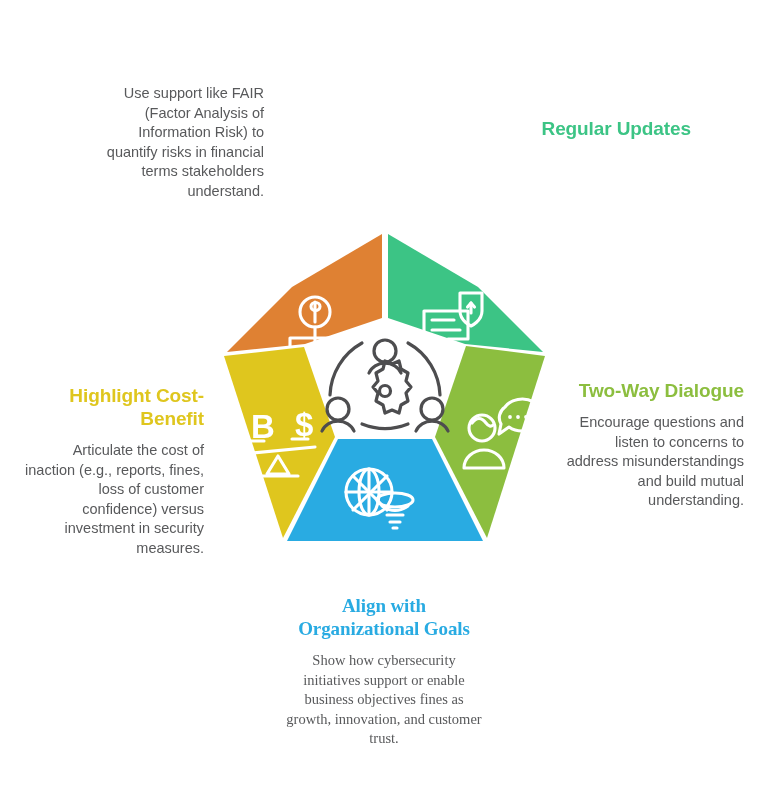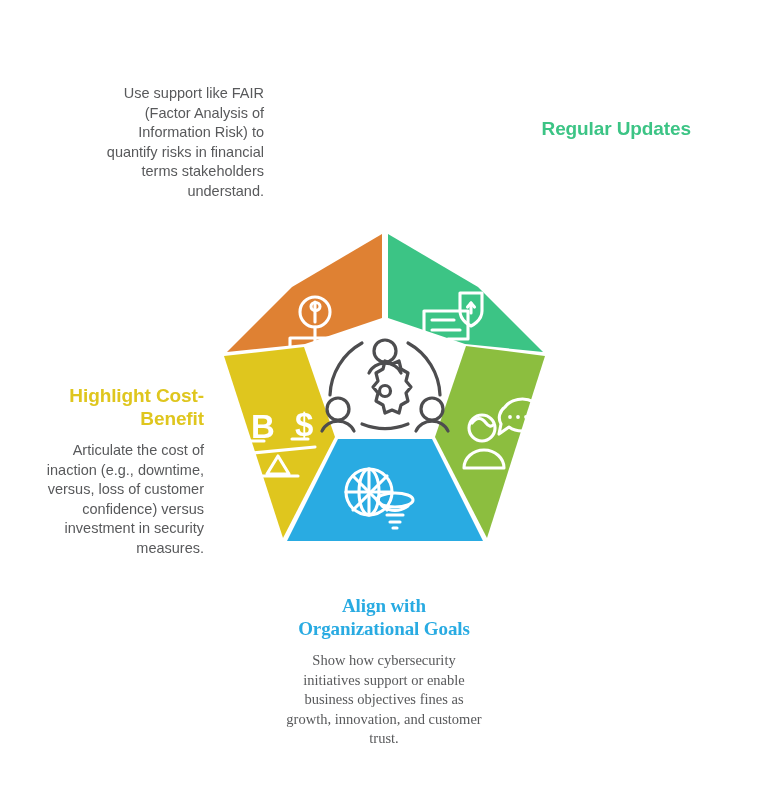--- a/index.html
+++ b/index.html
@@ -102,23 +102,27 @@
   <div class="block align-right" id="block-leverage-risk-frameworks">
     <p class="block-body">Use support like FAIR (Factor Analysis of Information Risk) to quantify risks in financial terms stakeholders understand.</p>
   </div>
 
   <div class="block align-left" id="block-regular-updates">
     <h2 class="block-title" style="color:#3CC485">Regular Updates</h2>
   </div>
 
   <div class="block align-right" id="block-highlight-cost-benefit">
     <h2 class="block-title" style="color:#DFC61E">Highlight Cost-Benefit</h2>
-    <p class="block-body">Articulate the cost of inaction (e.g., downtime, versus, loss of customer confidence) versus investment in security measures.</p>
-  </div>
-
+    <p class="block-body">Articulate the cost of inaction (e.g., reports, fines, loss of customer confidence) versus investment in security measures.</p>
+  </div>
+
+  <div class="block align-left" id="block-two-way-dialogue">
+    <h2 class="block-title" style="color:#8CBE3F">Two-Way Dialogue</h2>
+    <p class="block-body">Encourage questions and listen to concerns to address misunderstandings and build mutual understanding.</p>
+  </div>
 
   <div class="block align-center" id="block-align-with-organizational-goals">
     <h2 class="block-title" style="color:#29ABE2">Align with Organizational Goals</h2>
     <p class="block-body">Show how cybersecurity initiatives support or enable business objectives fines as growth, innovation, and customer trust.</p>
   </div>
 
   <div id="pentagon-wheel">
     <svg viewBox="0 0 350 340" xmlns="http://www.w3.org/2000/svg">
 
       <g>

